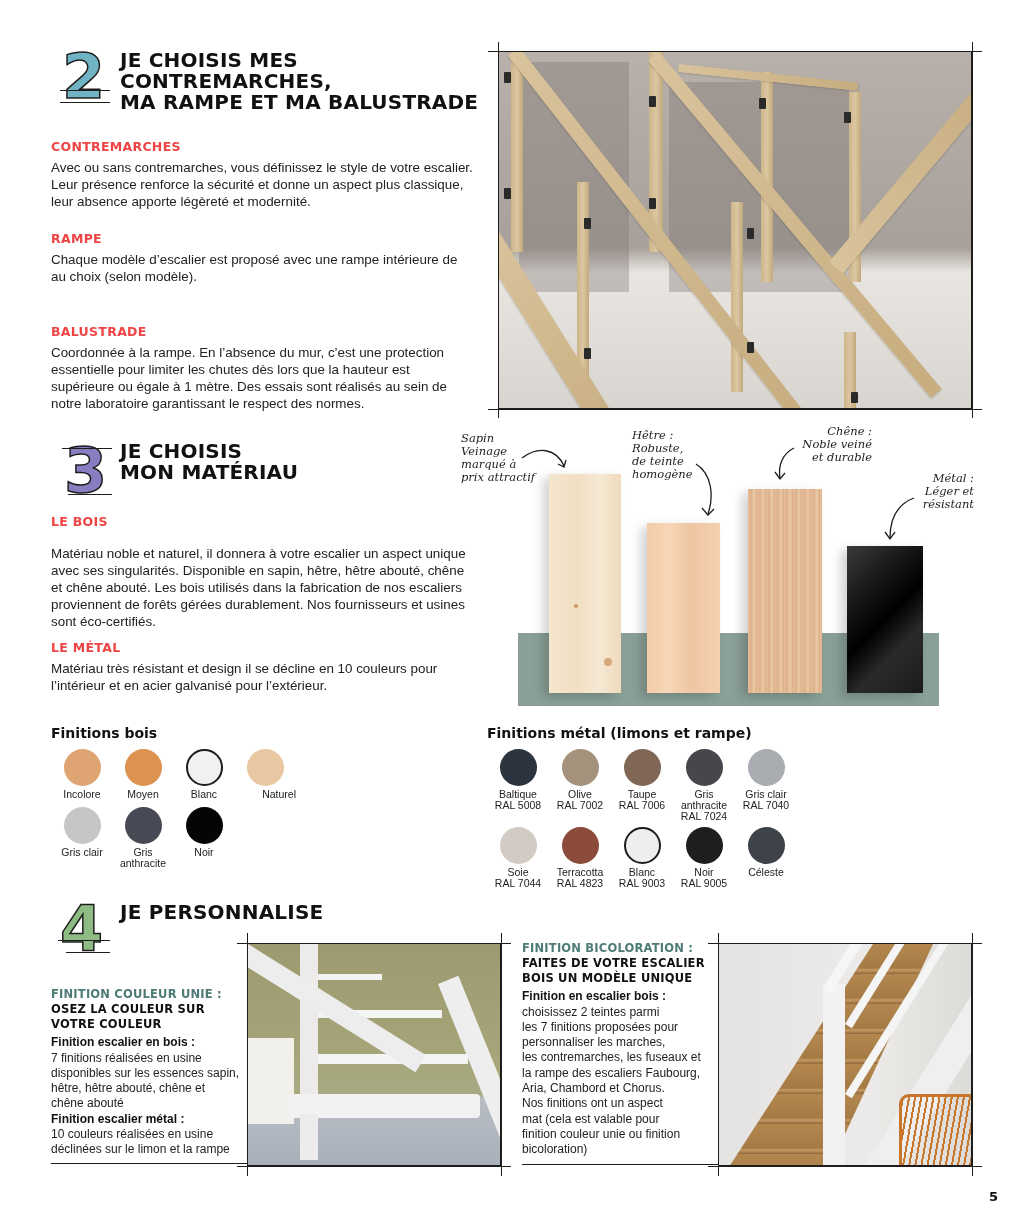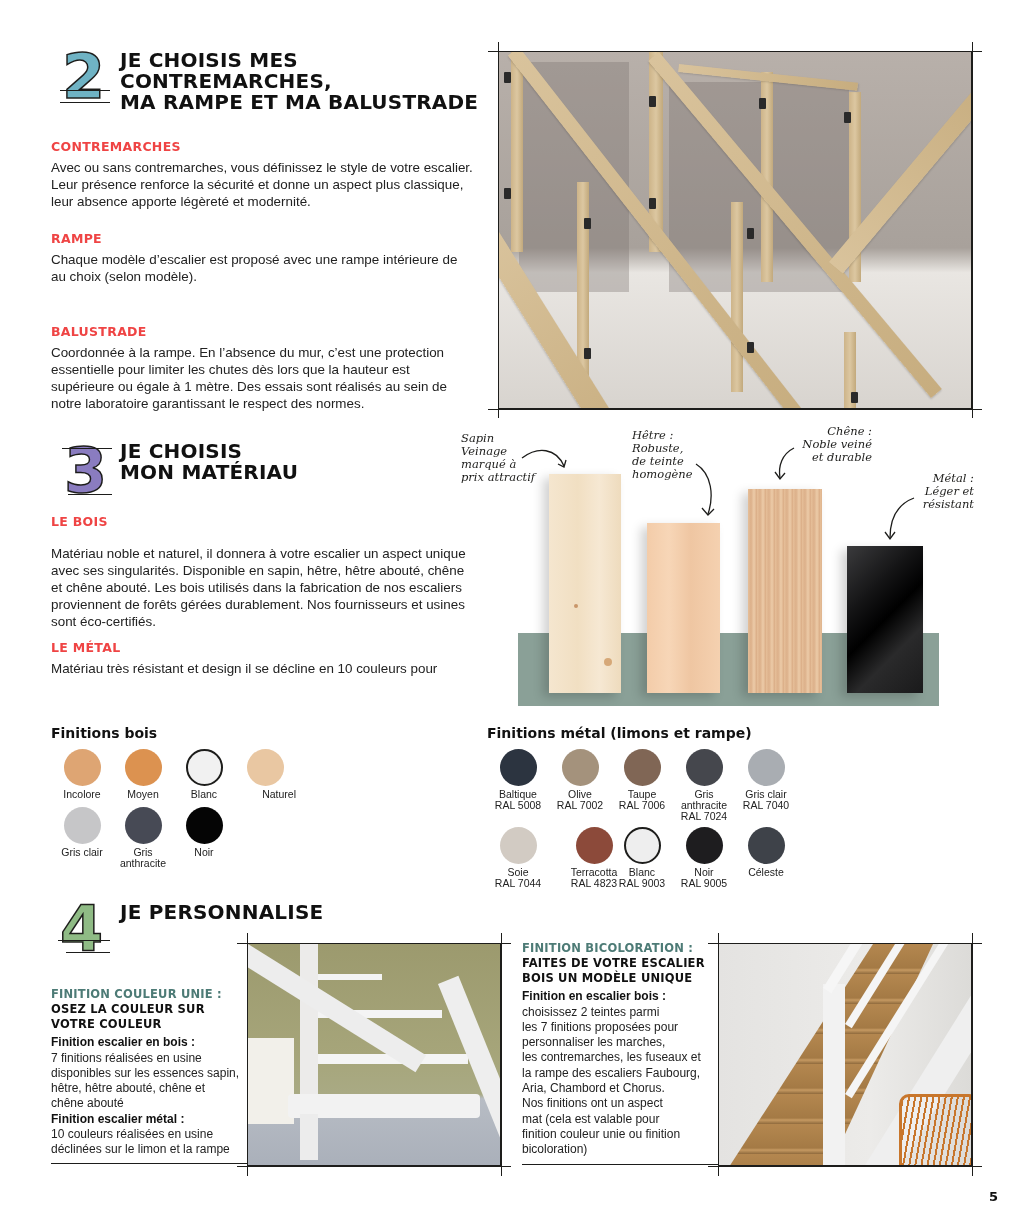--- a/index.html
+++ b/index.html
@@ -165,20 +165,21 @@
   <div>Matériau noble et naturel, il donnera à votre escalier un aspect unique</div>
   <div>avec ses singularités. Disponible en sapin, hêtre, hêtre abouté, chêne</div>
   <div>et chêne abouté. Les bois utilisés dans la fabrication de nos escaliers</div>
   <div>proviennent de forêts gérées durablement. Nos fournisseurs et usines</div>
   <div>sont éco-certifiés.</div>
 </div>
 
 <div class="sub-heading" style="left:51px; top:640px;">LE MÉTAL</div>
 <div class="para" style="left:51px; top:660px; width:440px;">
   <div>Matériau très résistant et design il se décline en 10 couleurs pour</div>
+  <div>l’intérieur et en acier galvanisé pour l’extérieur.</div>
 </div>
 
 <div>
   <div class="shelf" style="left:518px; top:633px; width:421px; height:73px;"></div>
   <div class="plank" style="left:549px; top:474px; width:72px; height:219px; background: linear-gradient(90deg,#f5e6cf,#f1dfc2 40%,#f6e8d3 70%,#eedbbd);">
     <div style="position:absolute; left:25px; top:130px; width:4px; height:4px; border-radius:50%; background:#c9966a;"></div>
     <div style="position:absolute; left:55px; top:184px; width:8px; height:8px; border-radius:50%; background:#d6a878;"></div>
   </div>
   <div class="plank" style="left:647px; top:523px; width:73px; height:170px; background: linear-gradient(90deg,#f3cca9,#f7d6b7 30%,#efc6a2 60%,#f5d1b0);"></div>
   <div class="plank" style="left:748px; top:489px; width:74px; height:204px; background: repeating-linear-gradient(90deg,#e6bf99 0px,#dcb08a 3px,#eccba8 6px,#d9ab84 9px);"></div>
@@ -284,21 +285,21 @@
     <div class="swatch" style="left: 735px; top: 749px;">
       <div class="dot" style="background: rgb(169, 173, 178);"></div>
       <div class="lbl">Gris clair</div>
       <div class="lbl">RAL 7040</div>
     </div>
     <div class="swatch" style="left: 487px; top: 827px;">
       <div class="dot" style="background: rgb(210, 203, 195);"></div>
       <div class="lbl">Soie</div>
       <div class="lbl">RAL 7044</div>
     </div>
-    <div class="swatch" style="left: 549px; top: 827px; margin-left: 14px;">
+    <div class="swatch" style="left: 549px; top: 827px;">
       <div class="dot" style="background: rgb(140, 74, 58);"></div>
       <div class="lbl">Terracotta</div>
       <div class="lbl">RAL 4823</div>
     </div>
     <div class="swatch" style="left: 611px; top: 827px;">
       <div class="dot" style="background: rgb(238, 238, 238); border: 2px solid rgb(29, 29, 27);"></div>
       <div class="lbl">Blanc</div>
       <div class="lbl">RAL 9003</div>
     </div>
     <div class="swatch" style="left: 673px; top: 827px;">

